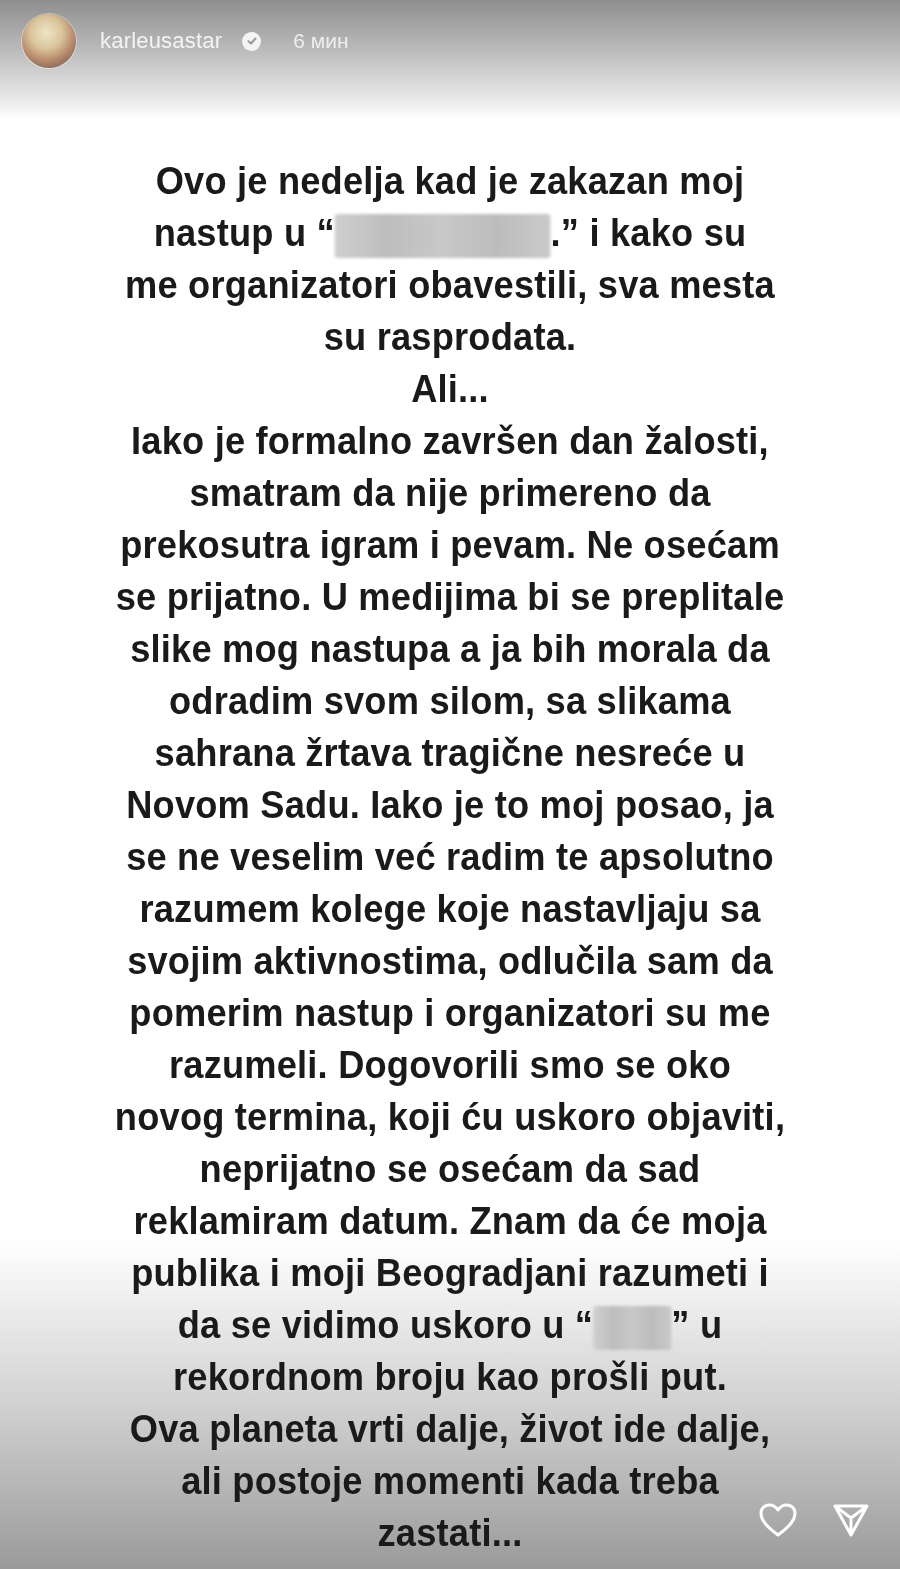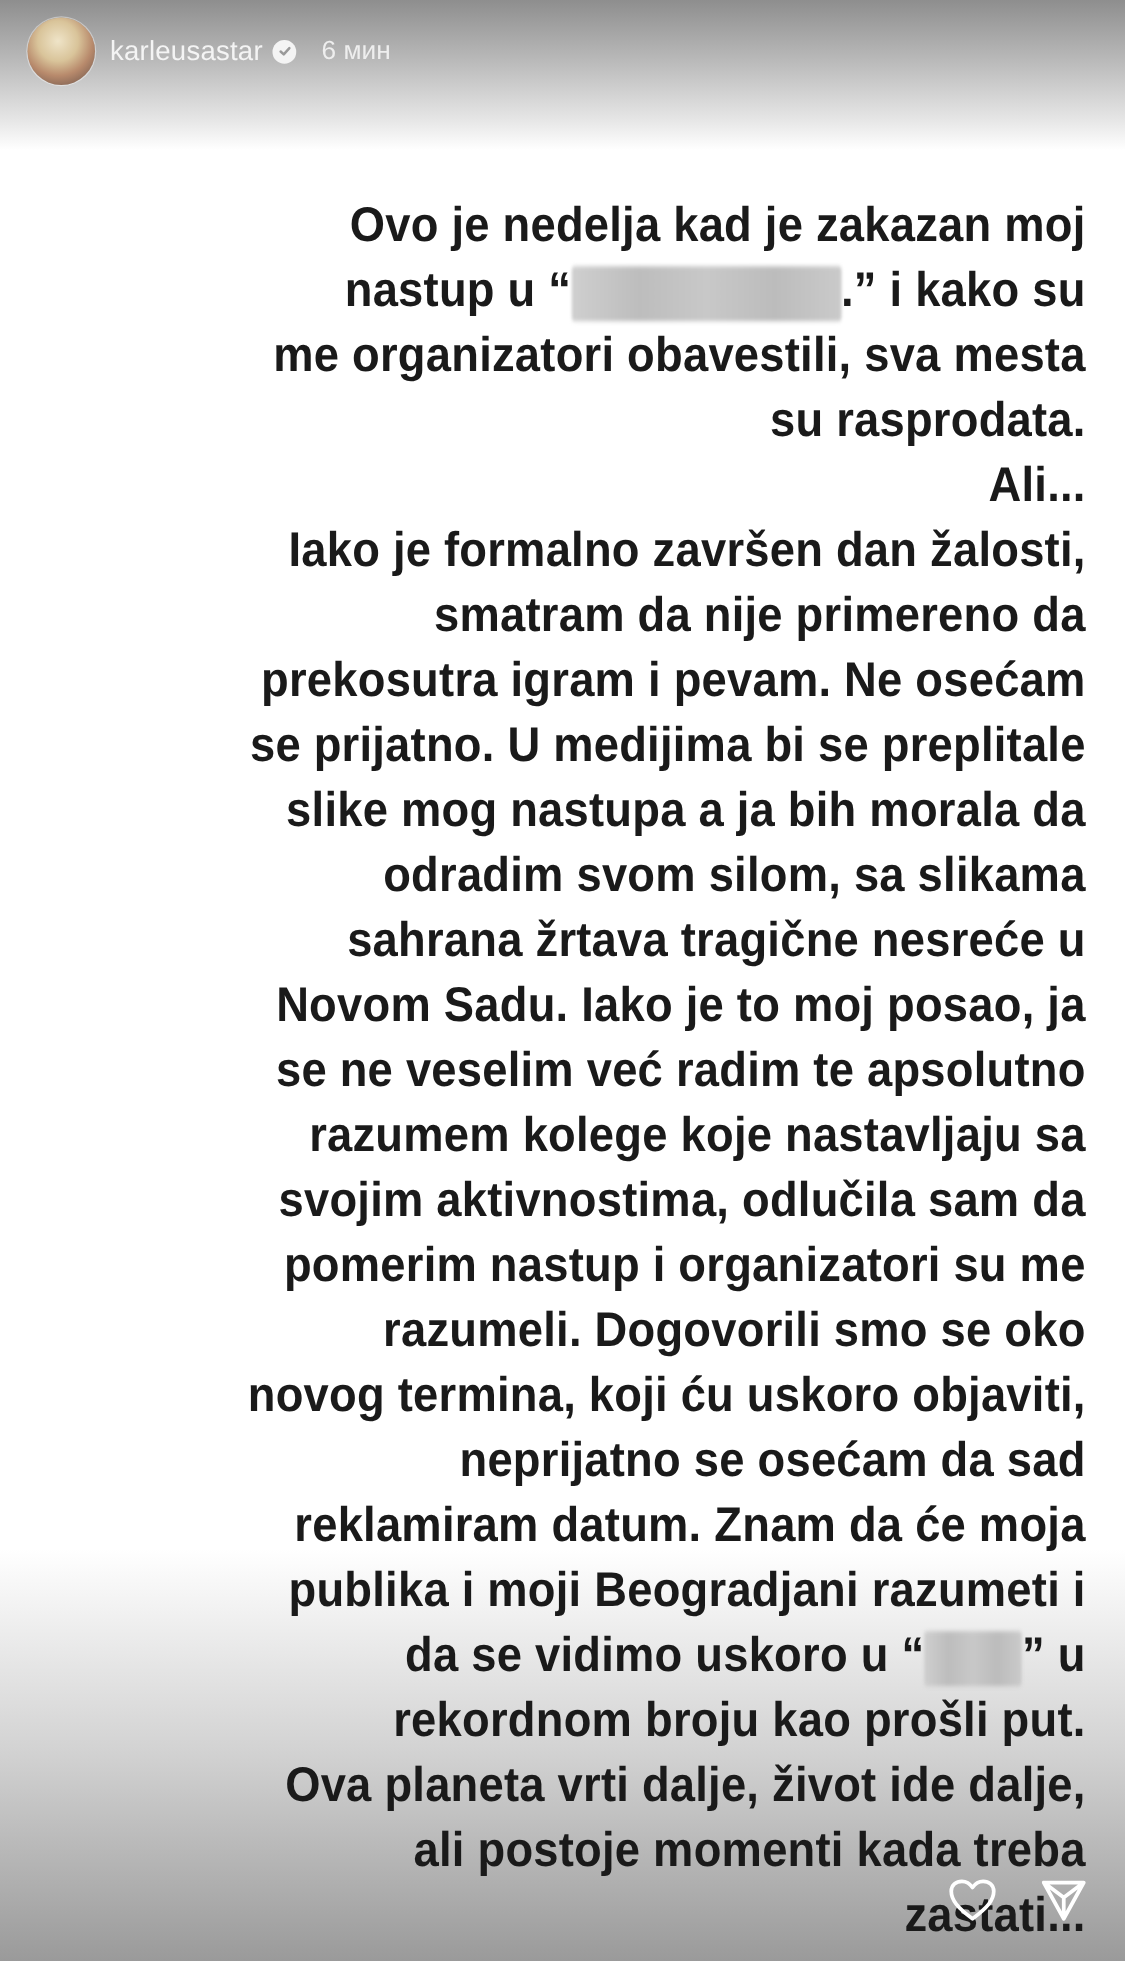--- a/index.html
+++ b/index.html
@@ -2,28 +2,28 @@
 <html><head>
 <meta charset="utf-8">
 <style>
   html, body { margin:0; padding:0; }
   body { width:900px; height:1569px; overflow:hidden; background:#ffffff; position:relative; font-family:"Liberation Sans", sans-serif; }
   .story { position:absolute; inset:0; background:#ffffff; }
   .top-fade { position:absolute; left:0; top:0; width:900px; height:120px;
     background:linear-gradient(to bottom, #8e8e8e 0%, #b9b9b9 40%, #e6e6e6 80%, rgba(255,255,255,0) 100%); }
   .bottom-fade { position:absolute; left:0; bottom:0; width:900px; height:330px;
     background:linear-gradient(to bottom, rgba(255,255,255,0) 0%, rgba(190,190,190,0.7) 50%, #9a9a9a 100%); }
-  .header { position:absolute; left:22px; top:14px; height:54px; display:flex; align-items:center; gap:12px; }
+  .header { position:absolute; left:22px; top:14px; height:54px; display:flex; align-items:center; gap:24px; }
   .avatar { width:54px; height:54px; border-radius:50%;
     background:radial-gradient(circle at 45% 35%, #efe4c8 0%, #d9c49a 35%, #b88a6c 60%, #8b6a58 80%, #6e5a4e 100%);
     box-shadow:0 0 0 1px rgba(255,255,255,0.4); }
   .username { color:#f4f4f4; font-size:22px; letter-spacing:0.2px; }
   .verified { width:19px; height:19px; border-radius:50%; background:#f4f4f4; display:inline-flex; align-items:center; justify-content:center; margin-left:-4px; }
   .time { color:#eeeeee; font-size:21px; margin-left:8px; }
-  .text-block { position:absolute; left:0; top:155px; width:900px; text-align:right; }
+  .text-block { position:absolute; left:0; top:155px; width:900px; text-align:center; }
   .line { display:block; font-family:"Liberation Sans", sans-serif; font-weight:bold; font-size:39px; line-height:52px; color:#1a1a1a;
     transform:scaleX(0.93); transform-origin:center; letter-spacing:0.2px; white-space:nowrap; }
   .redacted { display:inline-block; vertical-align:middle; height:44px; background:linear-gradient(90deg,#cfcfcf,#bdbdbd,#c8c8c8,#bcbcbc,#cacaca); filter:blur(1.5px); border-radius:3px; }
   .r1 { width:232px; }
   .r2 { width:84px; }
   .actions { position:absolute; right:30px; bottom:30px; display:flex; gap:34px; align-items:center; }
   .actions svg { display:block; }
 </style>
 </head>
 <body>

